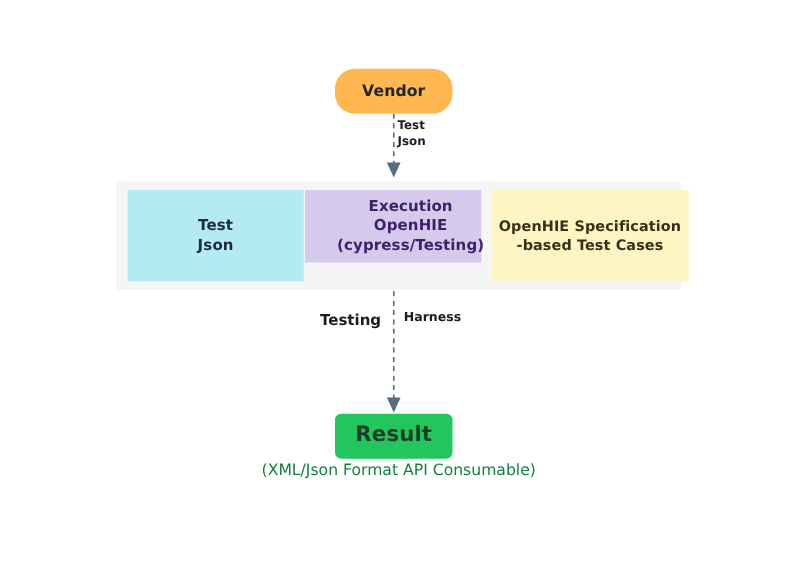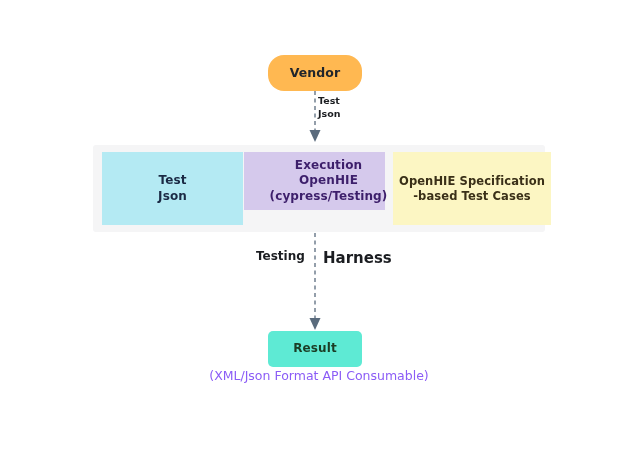--- a/index.html
+++ b/index.html
@@ -89,24 +89,24 @@
     color: #3a3018;
     font-size: 11.5px;
   }
 
   
   #result-box {
     left: 268px;
     top: 331px;
     width: 94px;
     height: 36px;
-    background: #5eead4;
+    background: #22c55e;
     border-radius: 5px;
     color: #1b3d25;
-    font-size: 12px;
+    font-size: 17px;
     text-align: right;
   }
 
   
   .label {
     position: absolute;
     color: #1b1d21;
     font-weight: bold;
     text-align: center;
     white-space: nowrap;
@@ -123,30 +123,30 @@
 
   #testing-label {
     left: 256px;
     top: 249px;
     font-size: 12px;
   }
 
   #harness-label {
     left: 323px;
     top: 249px;
-    font-size: 15px;
+    font-size: 10px;
   }
 
   #result-caption {
     left: 0;
     top: 368px;
     width: 638px;
     font-size: 12.5px;
     font-weight: normal;
-    color: #8b5cf6;
+    color: #15803d;
   }
 
   svg.connectors {
     position: absolute;
     left: 0; top: 0;
     width: 638px;
     height: 460px;
     pointer-events: none;
   }
 </style>

